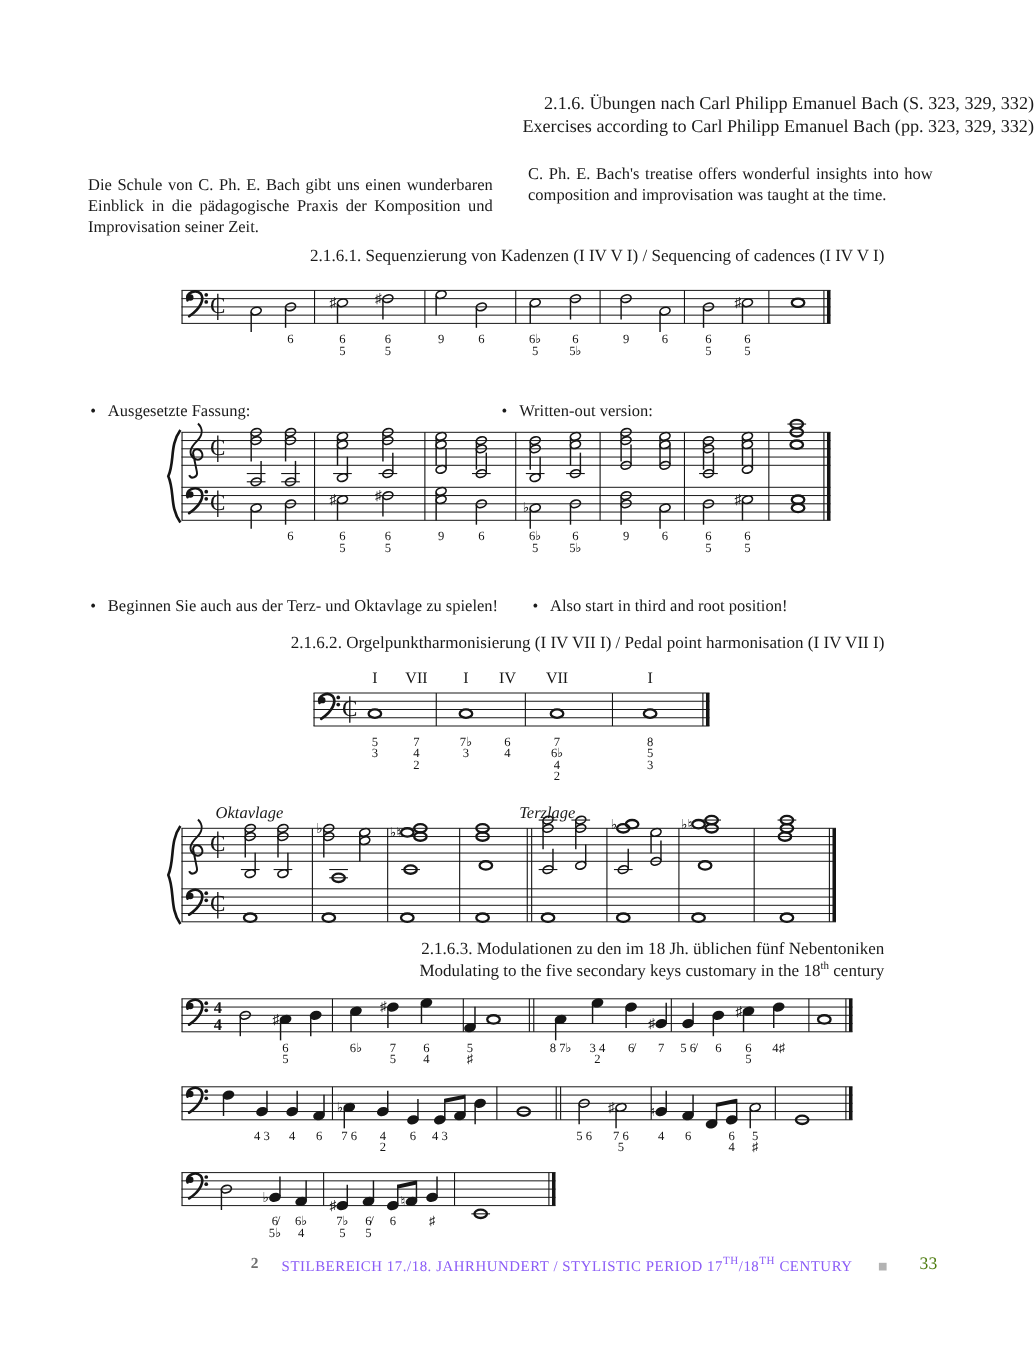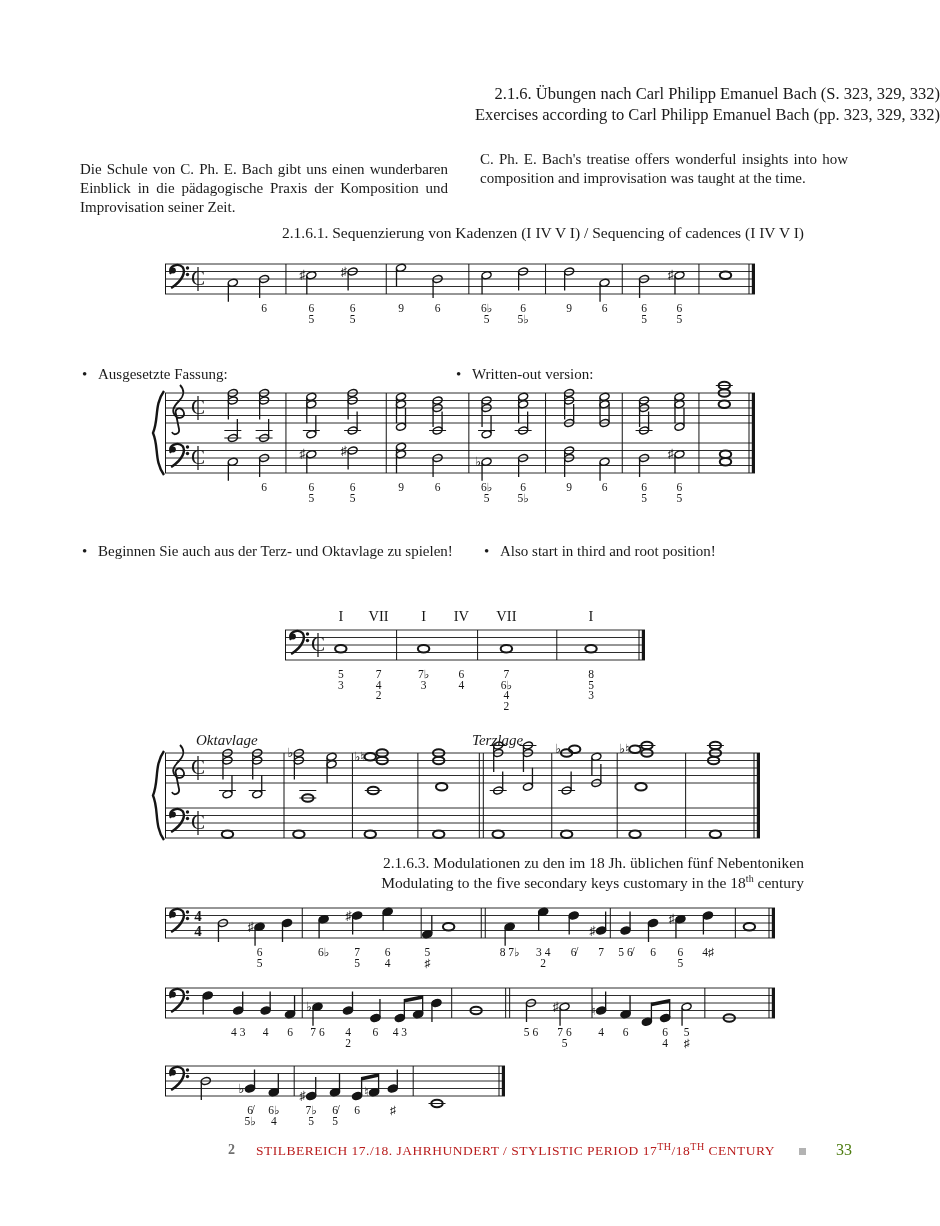--- a/index.html
+++ b/index.html
@@ -7,21 +7,21 @@
         font-family:"Liberation Serif","DejaVu Serif",serif;color:#1a1a1a;}
   .abs{position:absolute;}
   .ctr{text-align:right;}
   .title{width:940px;font-size:16.5px;line-height:20px;}
   .heading{width:804px;font-size:15.5px;}
   .col{width:368px;font-size:15px;line-height:19px;text-align:justify;}
   .bullet-line{font-size:15px;line-height:19px;margin-top:20px;}
   .bullet-glyph{display:inline-block;width:16px;}
   .stafflabel{font-size:15px;font-style:italic;}
   sup{font-size:10px;vertical-align:super;line-height:0;}
-  .footer-text{font-size:13.5px;letter-spacing:0.5px;color:#b91c1c;}
+  .footer-text{font-size:13.5px;letter-spacing:0.5px;color:#8b5cf6;}
   .footer-ch{font-size:14px;color:#6f6f6f;font-weight:bold;}
   .footer-page{font-size:16px;color:#4d7c0f;text-align:right;}
   .footer-square{display:inline-block;width:7px;height:7px;background:#b3b3b3;}
   svg text{font-family:"Liberation Serif","DejaVu Sans",serif;}
 </style>
 </head>
 <body>
 
 <div class="page">
 
@@ -40,20 +40,21 @@
     <span class="bullet-glyph">•</span><span>Written-out version:</span>
   </div>
 
   <div class="abs bullet-line" style="top:522px;left:82px;width:378px;">
     <span class="bullet-glyph">•</span><span>Beginnen Sie auch aus der Terz- und Oktavlage zu spielen!</span>
   </div>
   <div class="abs bullet-line" style="top:522px;left:484px;width:370px;">
     <span class="bullet-glyph">•</span><span>Also start in third and root position!</span>
   </div>
 
+  <div class="abs ctr heading" style="top:576px;left:0;">2.1.6.2. Orgelpunktharmonisierung (I IV VII I) / Pedal point harmonisation (I IV VII I)</div>
 
   <div class="abs stafflabel" style="top:732px;left:196px;">Oktavlage</div>
   <div class="abs stafflabel" style="top:732px;left:472px;">Terzlage</div>
 
   <div class="abs ctr heading" style="top:854px;left:0;">2.1.6.3. Modulationen zu den im 18 Jh. üblichen fünf Nebentoniken</div>
   <div class="abs ctr heading" style="top:874px;left:0;"><span>Modulating to the five secondary keys customary in the 18</span><sup>th</sup><span> century</span></div>
 
   <svg id="music-svg" class="abs" style="top:0;left:0;" width="940" height="1226">
       <g>
         <line x1="165" y1="264" x2="755" y2="264" stroke="#151515" stroke-width="0.9"></line>

